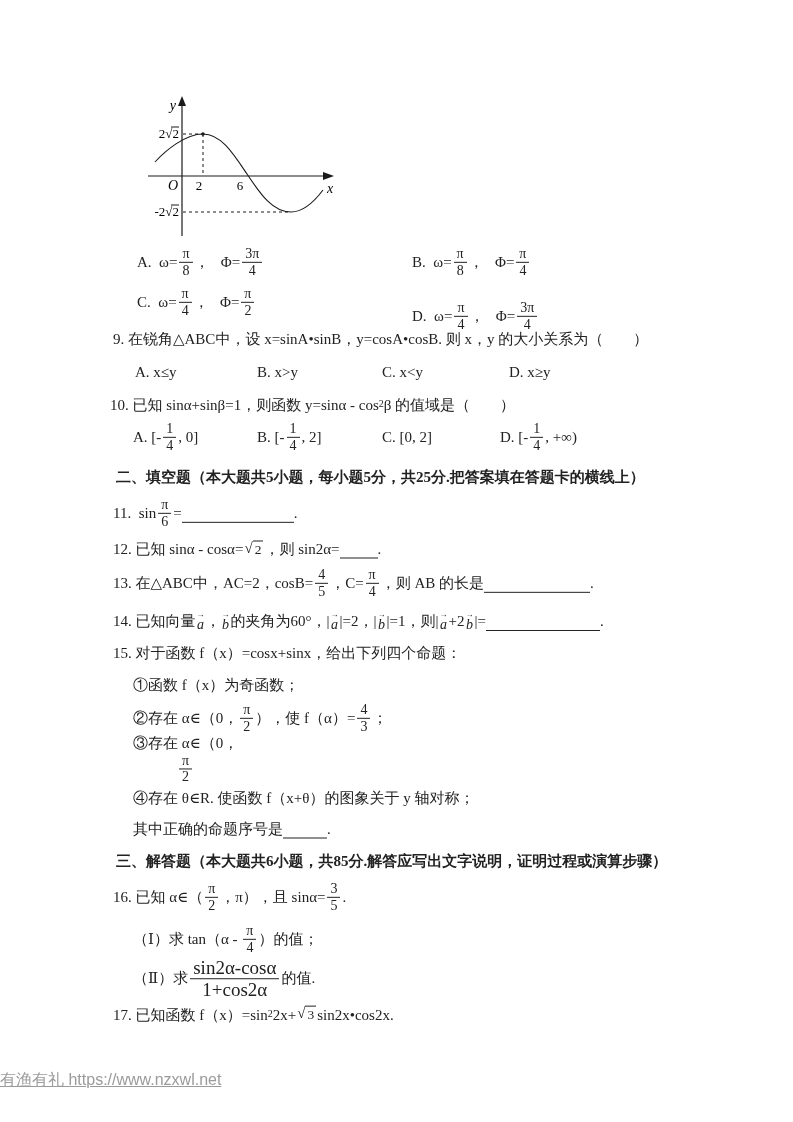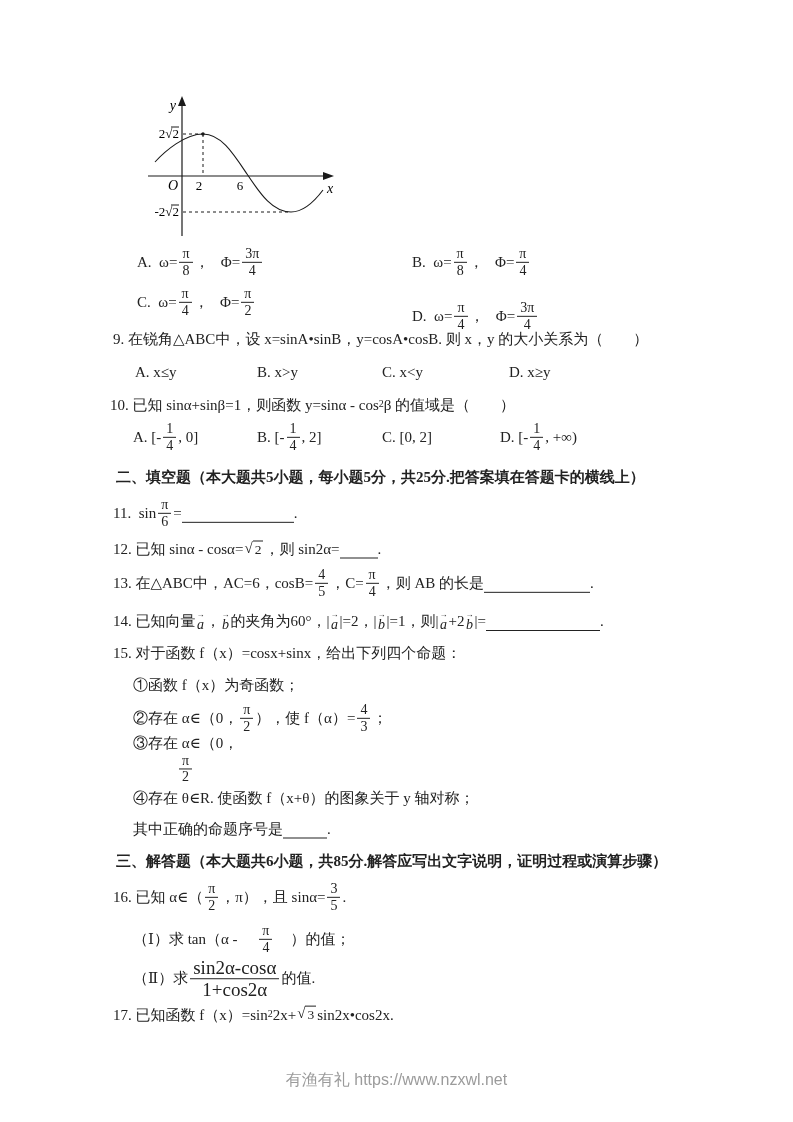--- a/index.html
+++ b/index.html
@@ -16,22 +16,22 @@
   .frac .den{padding:0 3px;display:block;}
   .sqrt{display:inline-flex;align-items:flex-start;margin:0 1px;}
   .rsign{font-size:15px;line-height:1.05;}
   .rad{border-top:1.2px solid #222;font-size:13.5px;line-height:1.25;padding:0 2px;}
   .sup{font-size:10px;align-self:flex-start;margin-top:2px;}
   .vec{display:inline-flex;flex-direction:column;align-items:center;line-height:1;margin:0 1px;}
   .varr{font-size:8px;height:7px;line-height:7px;}
   .vbase{font-size:14px;line-height:13px;font-style:italic;}
   .blank{display:inline-block;height:18px;border-bottom:1px solid #222;}
   #figure{position:absolute;left:140px;top:90px;}
-  #footer{position:absolute;left:0;right:0;top:1070px;text-align:center;
-          font-family:"Liberation Sans",sans-serif;font-size:16px;}
+  #footer{position:absolute;left:0;right:0;top:1070px;text-align:left;
+          font-family:"Liberation Sans",sans-serif;font-size:16px;text-decoration:underline;}
   svg text{font-family:"Liberation Serif","DejaVu Serif",serif;}
 </style>
 </head>
 <body>
 
 <div id="page">
 
   <svg id="figure" width="205" height="152" viewBox="0 0 205 152">
 
     <line x1="42" y1="12" x2="42" y2="146" stroke="#1a1a1a" stroke-width="1.2"></line>
@@ -69,29 +69,29 @@
       <div class="line" style="top: 372px; left: 382px;"><span>C. x&lt;y</span></div>
       <div class="line" style="top: 372px; left: 509px; justify-content: center;"><span>D. x≥y</span></div>
       <div class="line" style="top: 405px; left: 110px;"><span>10. 已知 sinα+sinβ=1，则函数 y=sinα - cos</span><span class="sup">2</span><span>β 的值域是（　　）</span></div>
       <div class="line" style="top: 437px; left: 133px;"><span>A. [-</span><span class="frac"><span class="num">1</span><span class="den">4</span></span><span>, 0]</span></div>
       <div class="line" style="top: 437px; left: 257px;"><span>B. [-</span><span class="frac"><span class="num">1</span><span class="den">4</span></span><span>, 2]</span></div>
       <div class="line" style="top: 437px; left: 382px;"><span>C. [0, 2]</span></div>
       <div class="line" style="top: 437px; left: 500px;"><span>D. [-</span><span class="frac"><span class="num">1</span><span class="den">4</span></span><span>, +∞)</span></div>
       <div class="line bold" style="top: 477px; left: 116px;"><span>二、填空题（本大题共5小题，每小题5分，共25分.把答案填在答题卡的横线上）</span></div>
       <div class="line" style="top: 513px; left: 113px;"><span>11.  sin</span><span class="frac"><span class="num">π</span><span class="den">6</span></span><span>=</span><span class="blank" style="width: 112px;"></span><span>.</span></div>
       <div class="line" style="top: 549px; left: 113px;"><span>12. 已知 sinα - cosα=</span><span class="sqrt"><span class="rsign">√</span><span class="rad">2</span></span><span>，则 sin2α=</span><span class="blank" style="width: 38px;"></span><span>.</span></div>
-      <div class="line" style="top: 583px; left: 113px;"><span>13. 在△ABC中，AC=6，cosB=</span><span class="frac"><span class="num">4</span><span class="den">5</span></span><span>，C=</span><span class="frac"><span class="num">π</span><span class="den">4</span></span><span>，则 AB 的长是</span><span class="blank" style="width: 106px;"></span><span>.</span></div>
+      <div class="line" style="top: 583px; left: 113px;"><span>13. 在△ABC中，AC=2，cosB=</span><span class="frac"><span class="num">4</span><span class="den">5</span></span><span>，C=</span><span class="frac"><span class="num">π</span><span class="den">4</span></span><span>，则 AB 的长是</span><span class="blank" style="width: 106px;"></span><span>.</span></div>
       <div class="line" style="top: 621px; left: 113px;"><span>14. 已知向量</span><span class="vec"><span class="varr">→</span><span class="vbase">a</span></span><span>，</span><span class="vec"><span class="varr">→</span><span class="vbase">b</span></span><span>的夹角为60°，|</span><span class="vec"><span class="varr">→</span><span class="vbase">a</span></span><span>|=2，|</span><span class="vec"><span class="varr">→</span><span class="vbase">b</span></span><span>|=1，则|</span><span class="vec"><span class="varr">→</span><span class="vbase">a</span></span><span>+2</span><span class="vec"><span class="varr">→</span><span class="vbase">b</span></span><span>|=</span><span class="blank" style="width: 114px;"></span><span>.</span></div>
       <div class="line" style="top: 653px; left: 113px;"><span>15. 对于函数 f（x）=cosx+sinx，给出下列四个命题：</span></div>
       <div class="line" style="top: 685px; left: 133px;"><span>①函数 f（x）为奇函数；</span></div>
       <div class="line" style="top: 718px; left: 133px;"><span>②存在 α∈（0，</span><span class="frac"><span class="num">π</span><span class="den">2</span></span><span>），使 f（α）=</span><span class="frac"><span class="num">4</span><span class="den">3</span></span><span>；</span></div>
       <div class="line" style="top: 760px; left: 133px; flex-direction: column;"><span>③存在 α∈（0，</span><span class="frac"><span class="num">π</span><span class="den">2</span></span></div>
       <div class="line" style="top: 798px; left: 133px;"><span>④存在 θ∈R. 使函数 f（x+θ）的图象关于 y 轴对称；</span></div>
       <div class="line" style="top: 829px; left: 133px;"><span>其中正确的命题序号是</span><span class="blank" style="width: 44px;"></span><span>.</span></div>
       <div class="line bold" style="top: 861px; left: 116px;"><span>三、解答题（本大题共6小题，共85分.解答应写出文字说明，证明过程或演算步骤）</span></div>
       <div class="line" style="top: 897px; left: 113px;"><span>16. 已知 α∈（</span><span class="frac"><span class="num">π</span><span class="den">2</span></span><span>，π），且 sinα=</span><span class="frac"><span class="num">3</span><span class="den">5</span></span><span>.</span></div>
-      <div class="line" style="top: 939px; left: 133px; gap: 16px;"><span>（Ⅰ）求 tan（α - </span><span class="frac"><span class="num">π</span><span class="den">4</span></span><span>）的值；</span></div>
+      <div class="line" style="top: 939px; left: 133px;"><span>（Ⅰ）求 tan（α - </span><span class="frac"><span class="num">π</span><span class="den">4</span></span><span>）的值；</span></div>
       <div class="line" style="top: 979px; left: 133px;"><span>（Ⅱ）求</span><span class="frac" style="font-size: 19px;"><span class="num">sin2α-cosα</span><span class="den">1+cos2α</span></span><span>的值.</span></div>
       <div class="line" style="top: 1015px; left: 113px;"><span>17. 已知函数 f（x）=sin</span><span class="sup">2</span><span>2x+</span><span class="sqrt"><span class="rsign">√</span><span class="rad">3</span></span><span>sin2x•cos2x.</span></div>
     </div>
 
   <div id="footer" style="color: rgb(155, 155, 155);">有渔有礼 https://www.nzxwl.net</div>
 </div>
 
 </body></html>

